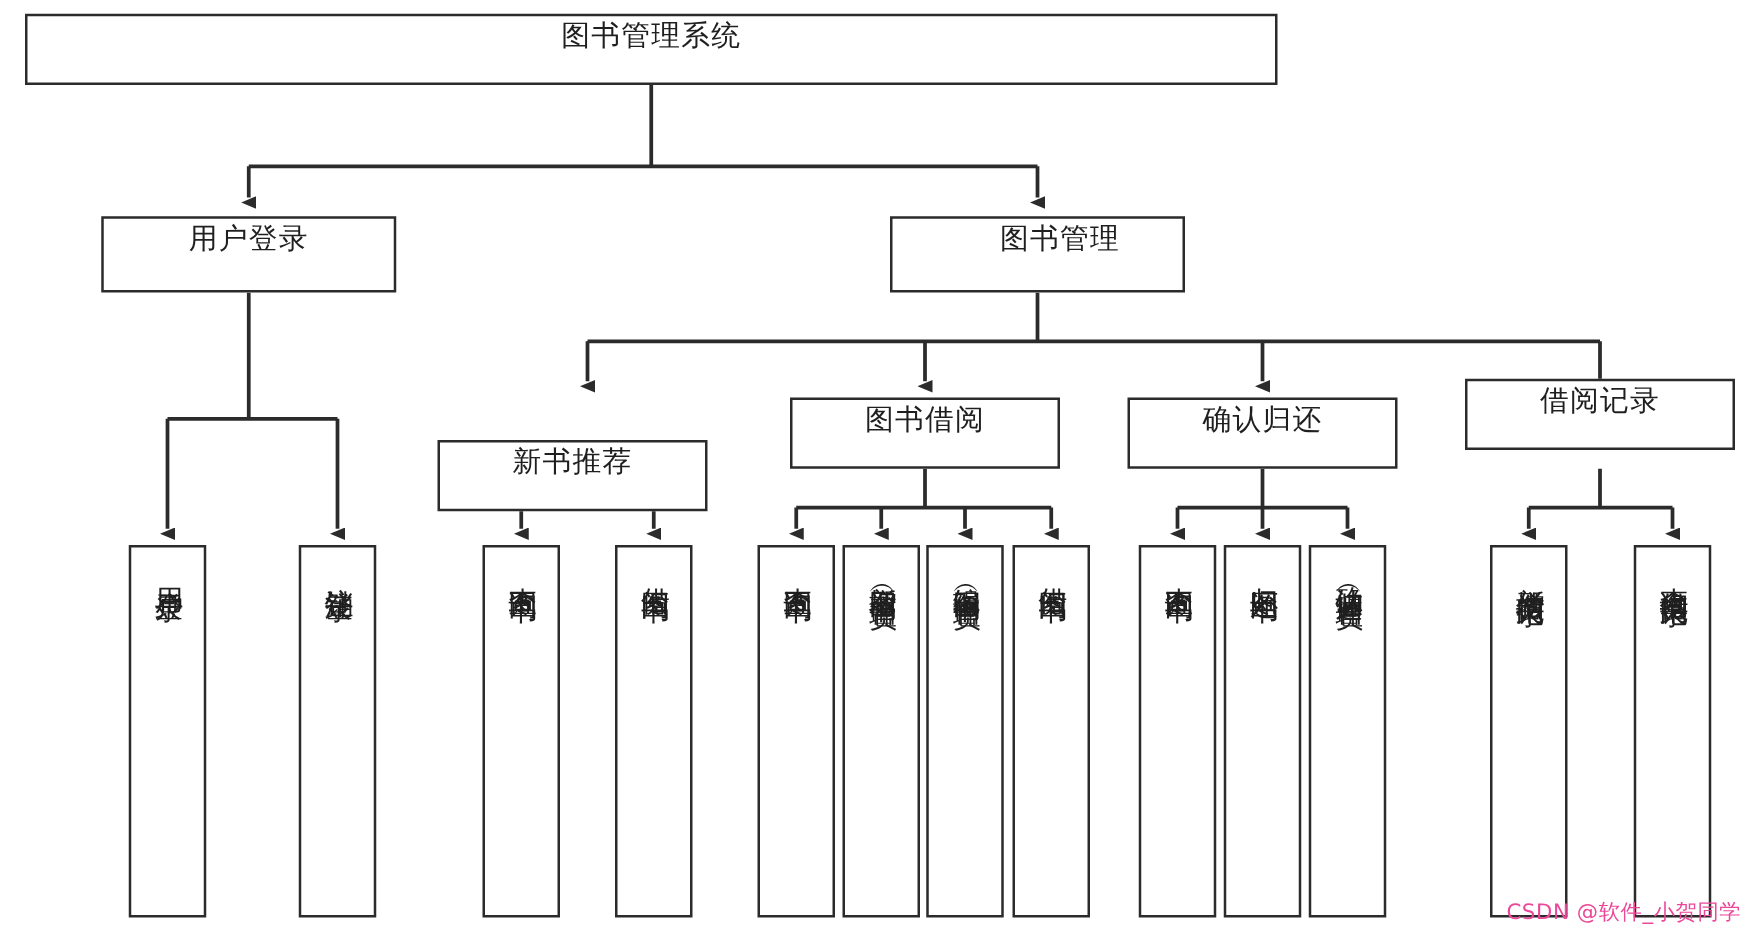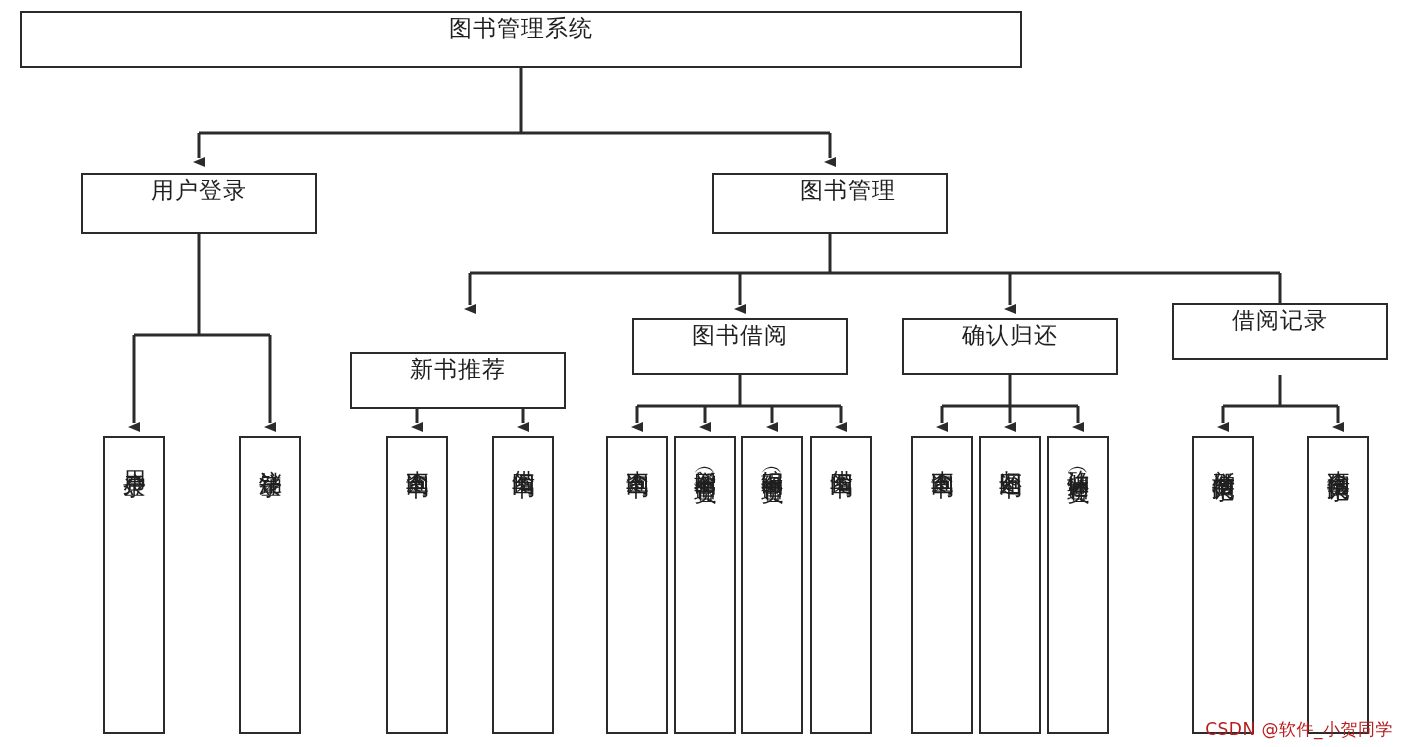--- a/index.html
+++ b/index.html
@@ -53,21 +53,21 @@
     color: #1f1f1f;
   }
   .node.vert.tall .vtext {
     font-size: 22px;
   }
   #watermark {
     position: absolute;
     right: 12px;
     bottom: 6px;
     font-size: 17px;
-    color: #b91c1c;
+    color: #ec4899;
     letter-spacing: 0.5px;
     white-space: nowrap;
   }
 </style>
 </head>
 <body>
 
 <div id="canvas">
 
   <svg id="wires" viewBox="0 0 1405 747" xmlns="http://www.w3.org/2000/svg">

